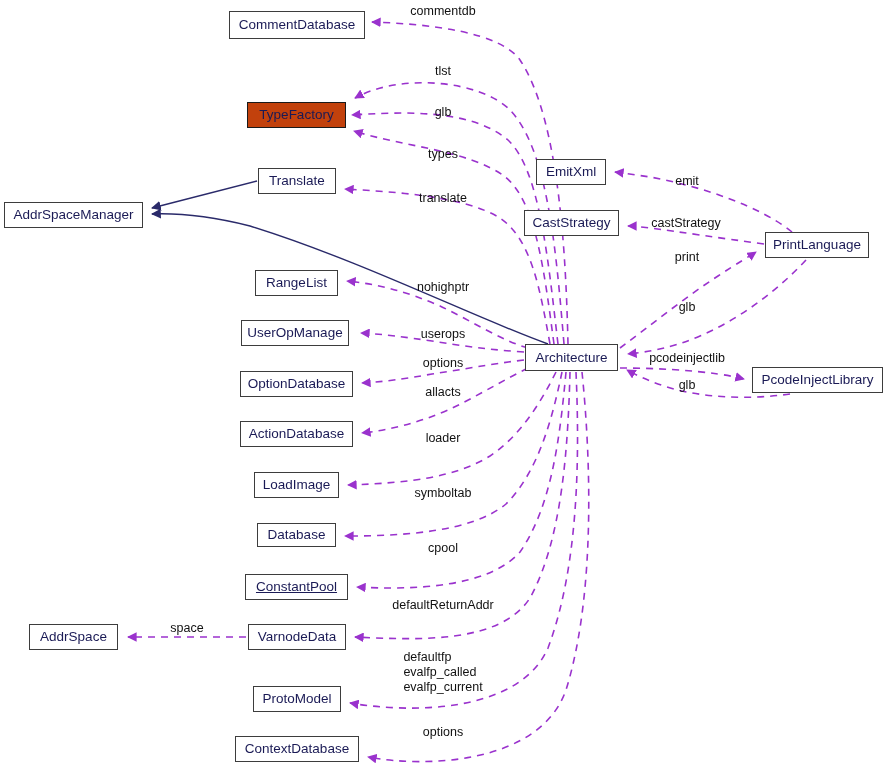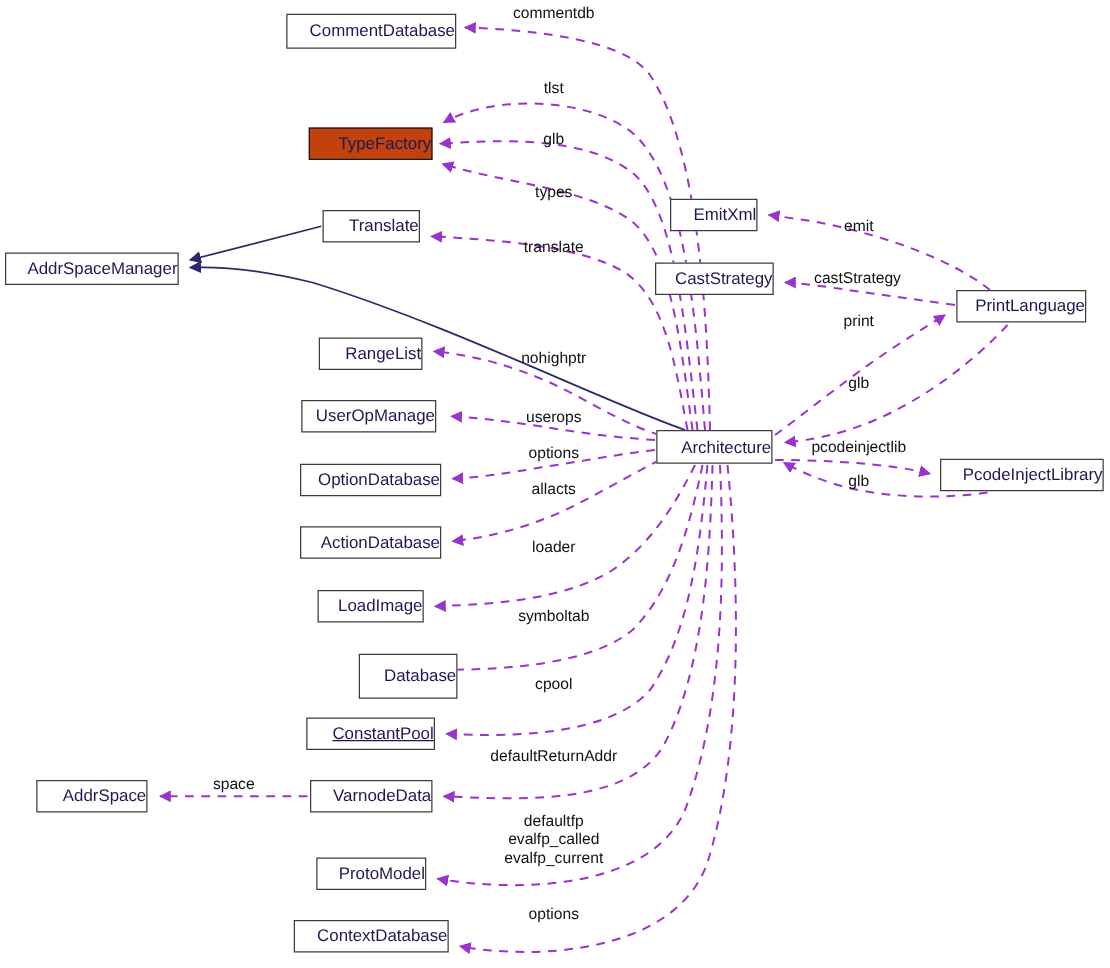--- a/index.html
+++ b/index.html
@@ -24,35 +24,35 @@
   .node {
     position: absolute;
     box-sizing: border-box;
     border: 1px solid #3d3d3d;
     background: #ffffff;
     color: #1a1a55;
     font-size: 13.5px;
     line-height: 1;
     display: flex;
     align-items: center;
-    justify-content: flex-end;
+    justify-content: center;
     white-space: nowrap;
     z-index: 5;
   }
   .node.shaded {
     background: #c2410c;
     border-color: #1a1a1a;
   }
   .edge-label {
     position: absolute;
     color: #111111;
     font-size: 12.5px;
     line-height: 13px;
     white-space: nowrap;
-    text-align: center;
+    text-align: left;
     transform: translate(-50%, -50%);
     z-index: 4;
   }
   .edge-label.multi { line-height: 15px; }
 </style>
 </head>
 <body>
 
 <div id="canvas">
 
@@ -142,21 +142,21 @@
       </div>
       <div class="node" style="left: 240px; top: 371px; width: 113px; height: 26px;">
         <span>OptionDatabase</span>
       </div>
       <div class="node" style="left: 240px; top: 421px; width: 113px; height: 26px;">
         <span>ActionDatabase</span>
       </div>
       <div class="node" style="left: 254px; top: 472px; width: 85px; height: 26px;">
         <span>LoadImage</span>
       </div>
-      <div class="node" style="left: 257px; top: 523px; width: 79px; height: 36px; margin-left: 30px;">
+      <div class="node" style="left: 257px; top: 523px; width: 79px; height: 24px;">
         <span>Database</span>
       </div>
       <div class="node" style="left: 245px; top: 574px; width: 103px; height: 26px; text-decoration: underline;">
         <span>ConstantPool</span>
       </div>
       <div class="node" style="left: 29px; top: 624px; width: 89px; height: 26px;">
         <span>AddrSpace</span>
       </div>
       <div class="node" style="left: 248px; top: 624px; width: 98px; height: 26px;">
         <span>VarnodeData</span>

